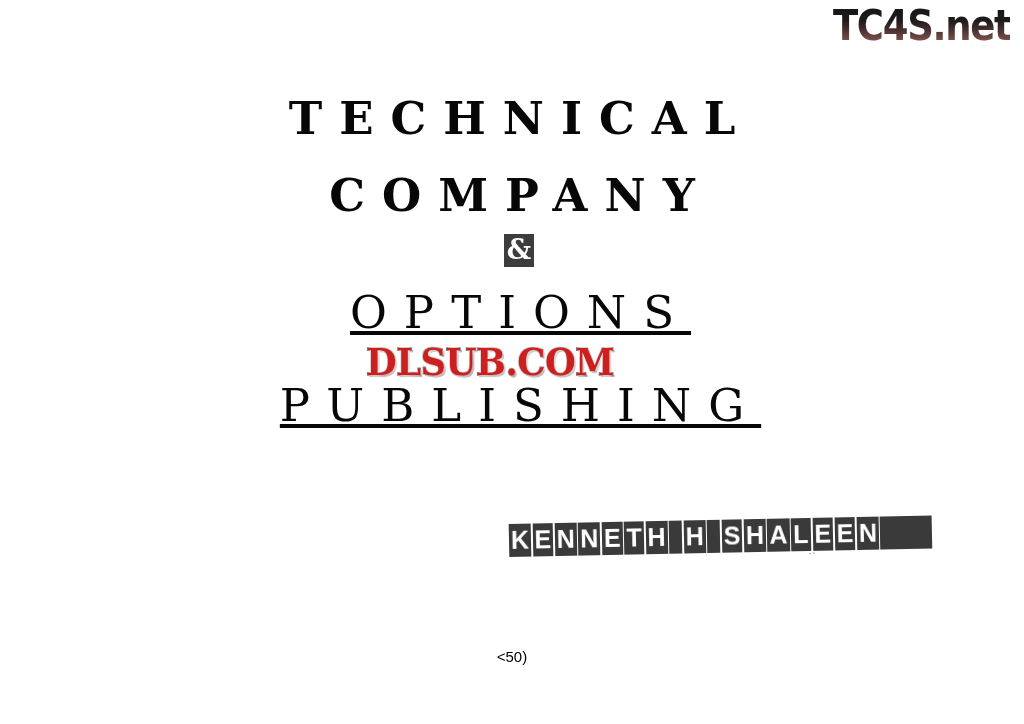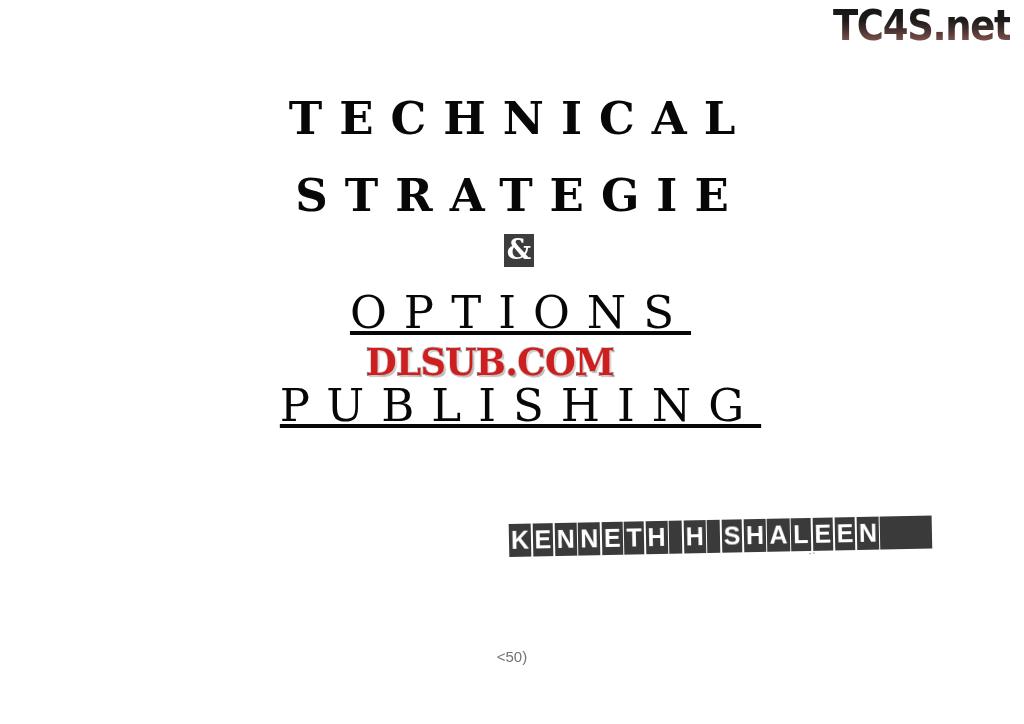--- a/index.html
+++ b/index.html
@@ -172,21 +172,21 @@
 
   
   .price-mark {
     position: absolute;
     left: 0;
     right: 0;
     top: 648px;
     text-align: center;
     font-family: "Liberation Sans", sans-serif;
     font-size: 15px;
-    color: #737373;
+    color: #000000;
     letter-spacing: 0px;
     filter: blur(0.25px);
   }
 
   
   .footer {
     position: absolute;
     left: 0;
     right: 0;
     bottom: 9px;
@@ -229,21 +229,21 @@
 <body>
 
 <div class="page">
 
   <div class="wm-tc4s">TC4S.net</div>
 
   <div class="title-block">
 
     <div class="t-line t-heavy t-technical">TECHNICAL</div>
 
-    <div class="t-line t-heavy t-analysis">STRATEGIE</div>
+    <div class="t-line t-heavy t-analysis">COMPANY</div>
 
     <div class="amp-wrap">
       <span class="amp">&amp;</span>
     </div>
 
     <div class="t-line t-light t-options">OPTIONS</div>
 
     <div class="t-line t-light t-strategie">PUBLISHING</div>
   </div>
 

